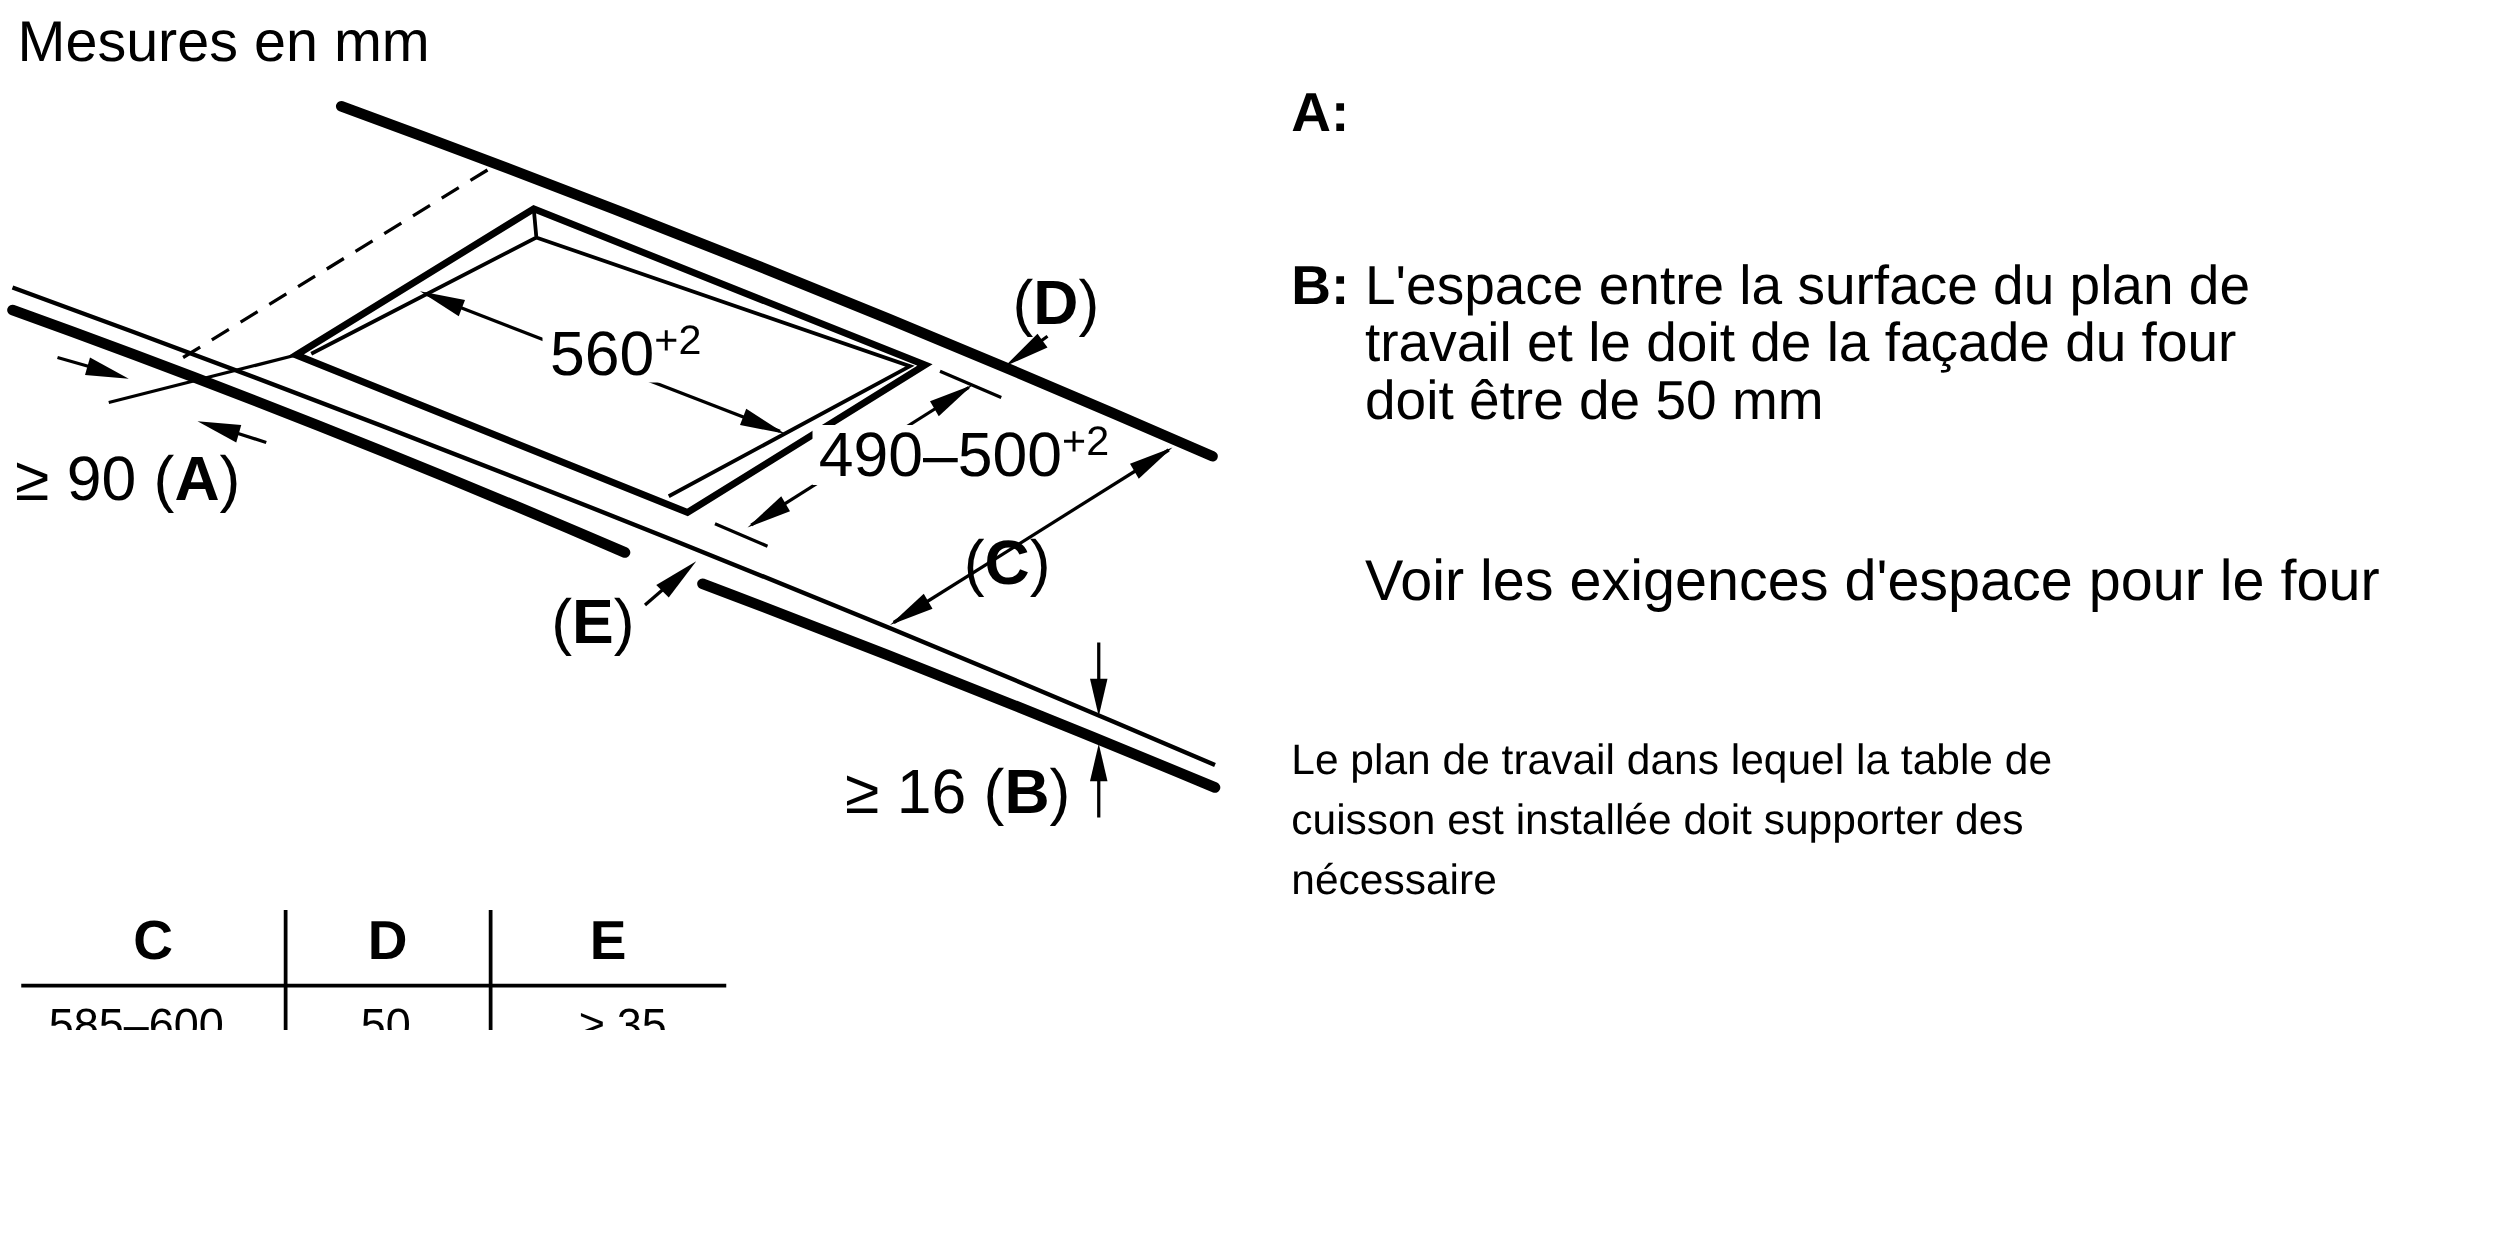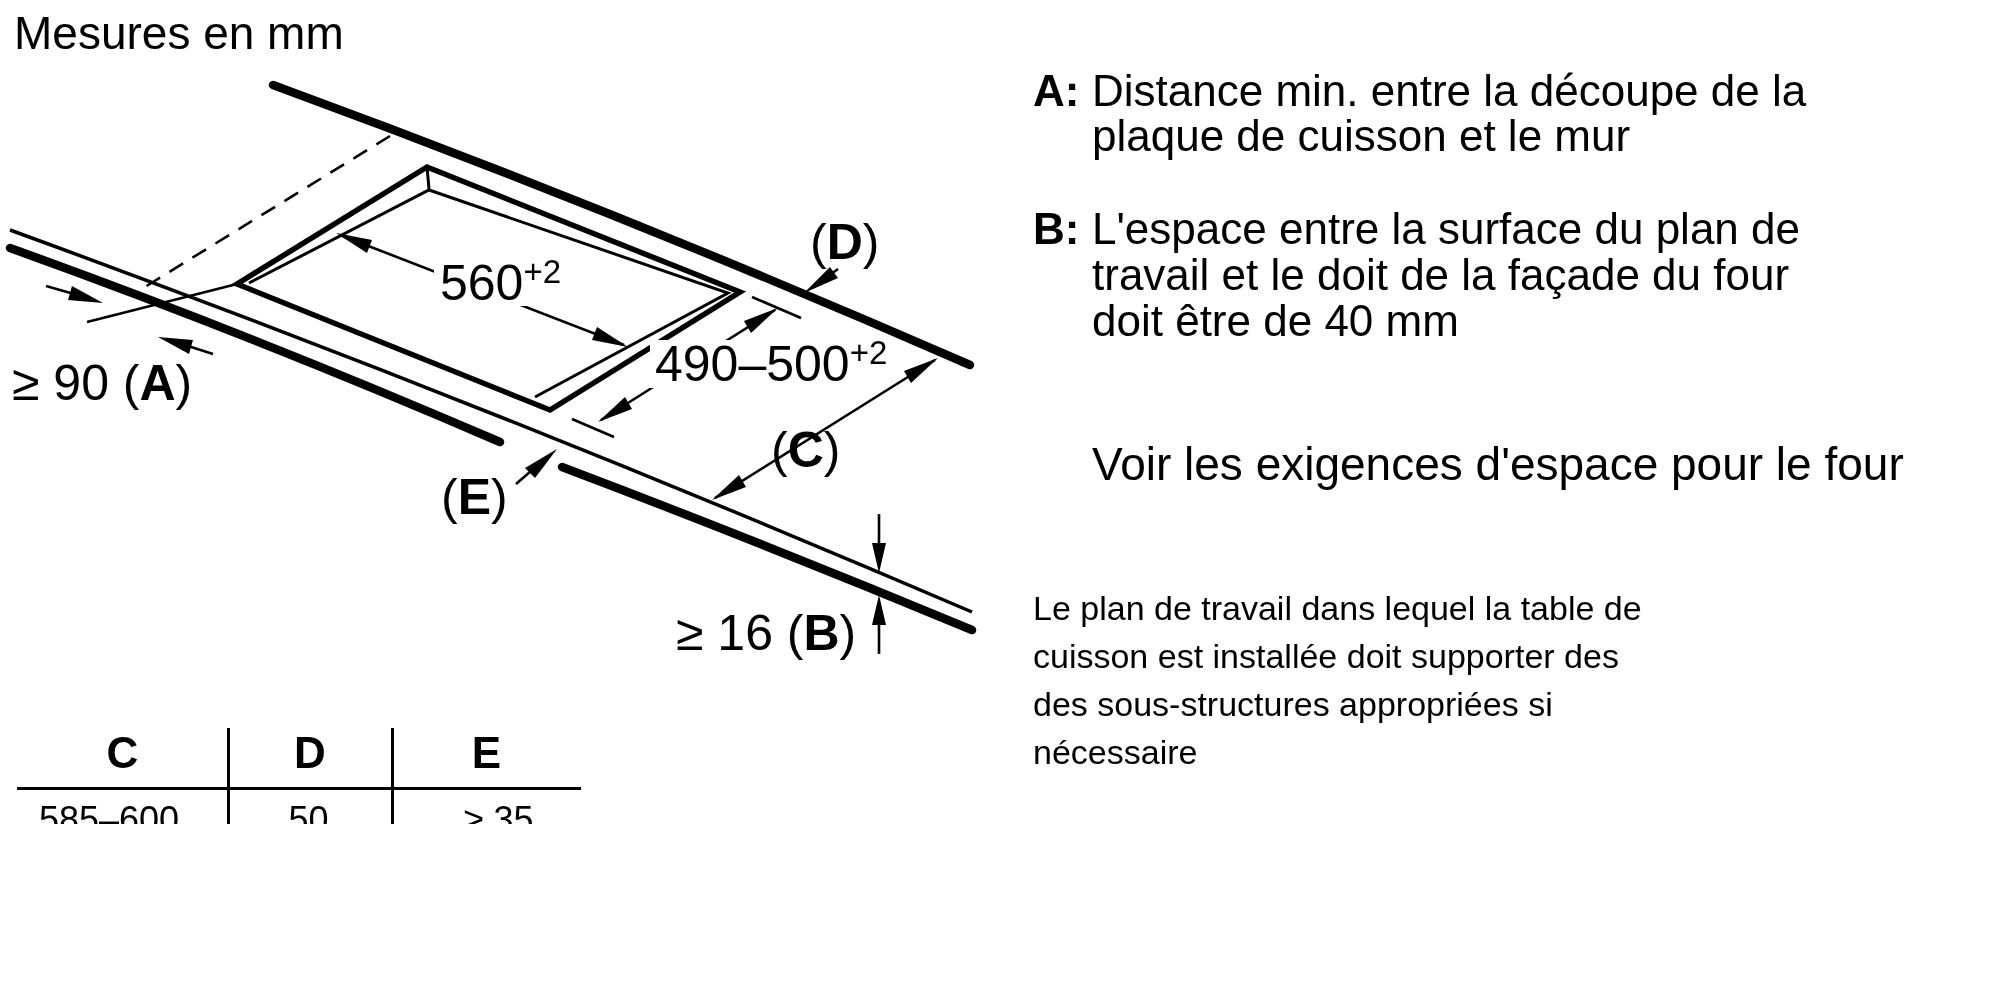--- a/index.html
+++ b/index.html
@@ -136,34 +136,29 @@
       <div class="c3">≥ 35</div>
     </div>
     <div class="trow tvals" style="top:139px">
       <div class="c1">&gt; 600</div>
       <div class="c2">≥ 50</div>
       <div class="c3">≥ 50</div>
     </div>
   </div>
 
   <div class="abs note-label" style="left:1033px; top:68px">A:</div>
-  <div class="abs note-lines" style="left:1092px; top:68px">
-    <div>Distance min. entre la découpe de la</div>
-    <div>plaque de cuisson et le mur</div>
-  </div>
 
   <div class="abs note-label" style="left:1033px; top:206px">B:</div>
   <div class="abs note-lines b" style="left:1092px; top:206px">
     <div>L'espace entre la surface du plan de</div>
     <div>travail et le doit de la façade du four</div>
-    <div>doit être de 40 mm</div>
+    <div>doit être de 50 mm</div>
   </div>
 
   <div class="abs oven-note" style="left:1092px; top:441px">Voir les exigences d'espace pour le four</div>
 
   <div class="abs load-note" style="left:1033px; top:584px">
     <div>Le plan de travail dans lequel la table de</div>
     <div>cuisson est installée doit supporter des</div>
-    <div>des sous-structures appropriées si</div>
     <div>nécessaire</div>
   </div>
 
 </div>
 
 </body></html>

